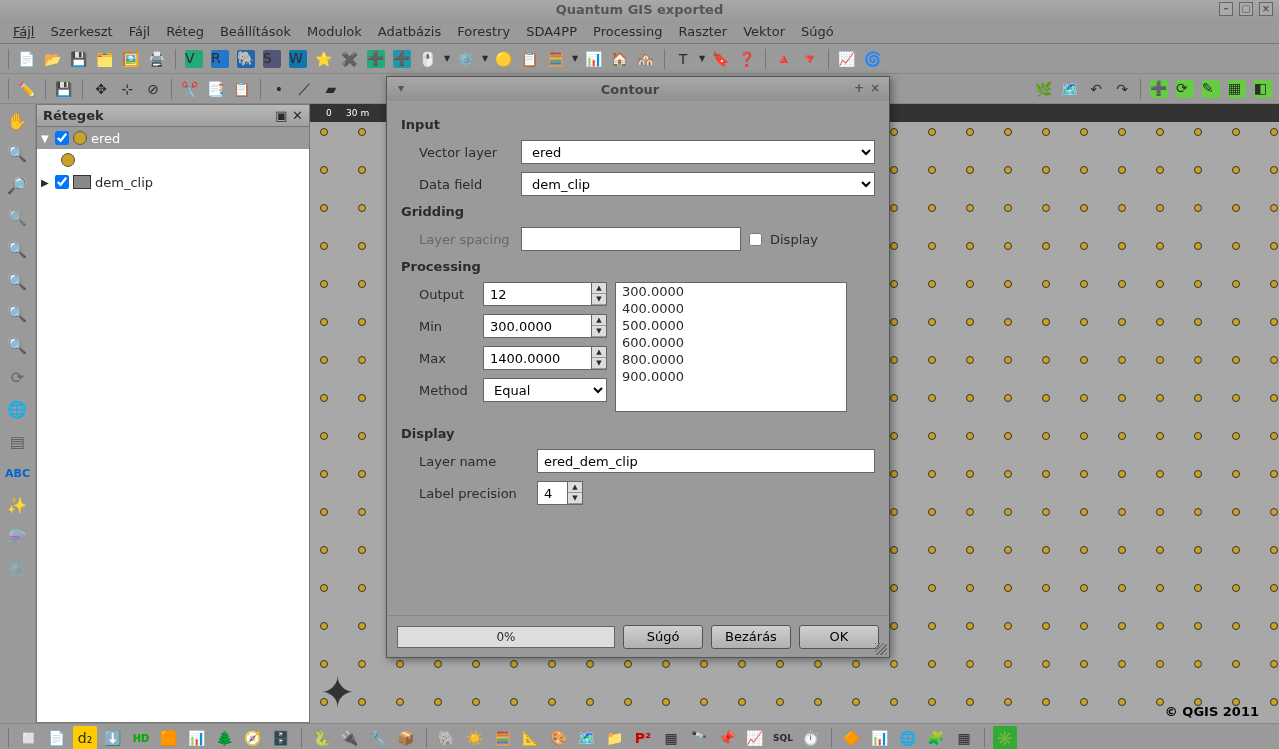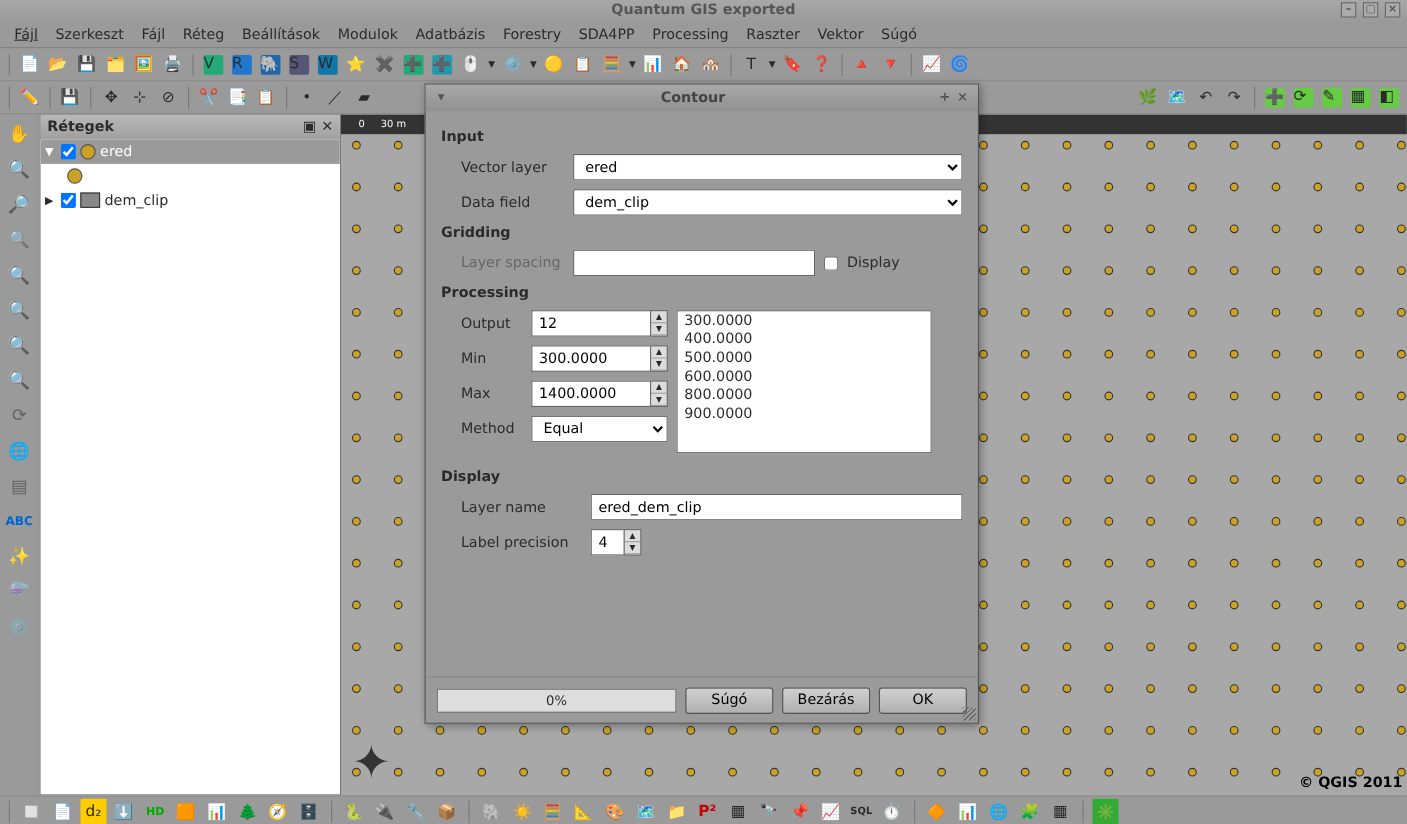--- a/index.html
+++ b/index.html
@@ -36,21 +36,21 @@
 .chk { width: 14px; height: 14px; }
 .sw { width: 14px; height: 14px; border-radius: 50%; background: #c9a227; border: 1px solid #555; }
 .swr { width: 18px; height: 14px; background: #888; border: 1px solid #333; }
 
 
 .canvas { flex: 1; background: #a8a8a8; position: relative; overflow: hidden; }
 .ruler { position: absolute; top: 0; left: 0; right: 0; height: 18px; background: #333; color: #fff; font-size: 9px; padding-left: 16px; display: flex; align-items: center; }
 .ptgrid { position: absolute; inset: 18px 0 0 0; }
 .pt { position: absolute; width: 8px; height: 8px; border-radius: 50%; background: #c9a227; border: 1px solid #333; }
 .compass { position: absolute; left: 10px; bottom: 6px; font-size: 42px; color: #333; }
-.copyright { position: absolute; right: 4px; bottom: 4px; font-weight: bold; color: #000; }
+.copyright { position: absolute; right: 20px; bottom: 4px; font-weight: bold; color: #000; }
 
 
 .btoolbar { height: 30px; background: #9a9a9a; display: flex; align-items: center; padding: 2px 4px; gap: 4px; border-top: 1px solid #888; border-bottom: 1px solid #888; }
 
 
 .dialog { position: absolute; left: 386px; top: 76px; width: 504px; height: 582px; background: #9a9a9a; border: 1px solid #555; box-shadow: 2px 2px 8px rgba(0,0,0,0.4); display: flex; flex-direction: column; }
 .dlgbar { height: 24px; background: linear-gradient(#a8a8a8,#909090); display: flex; align-items: center; padding: 0 6px; font-weight: bold; color: #444; position: relative; }
 .dlgbar .dtitle { flex: 1; text-align: center; }
 .dlgbar .dbtn { width: 16px; height: 16px; font-size: 12px; text-align: center; line-height: 14px; cursor: pointer; color: #555; }
 .dlgbody { flex: 1; padding: 10px 14px; overflow: auto; }

